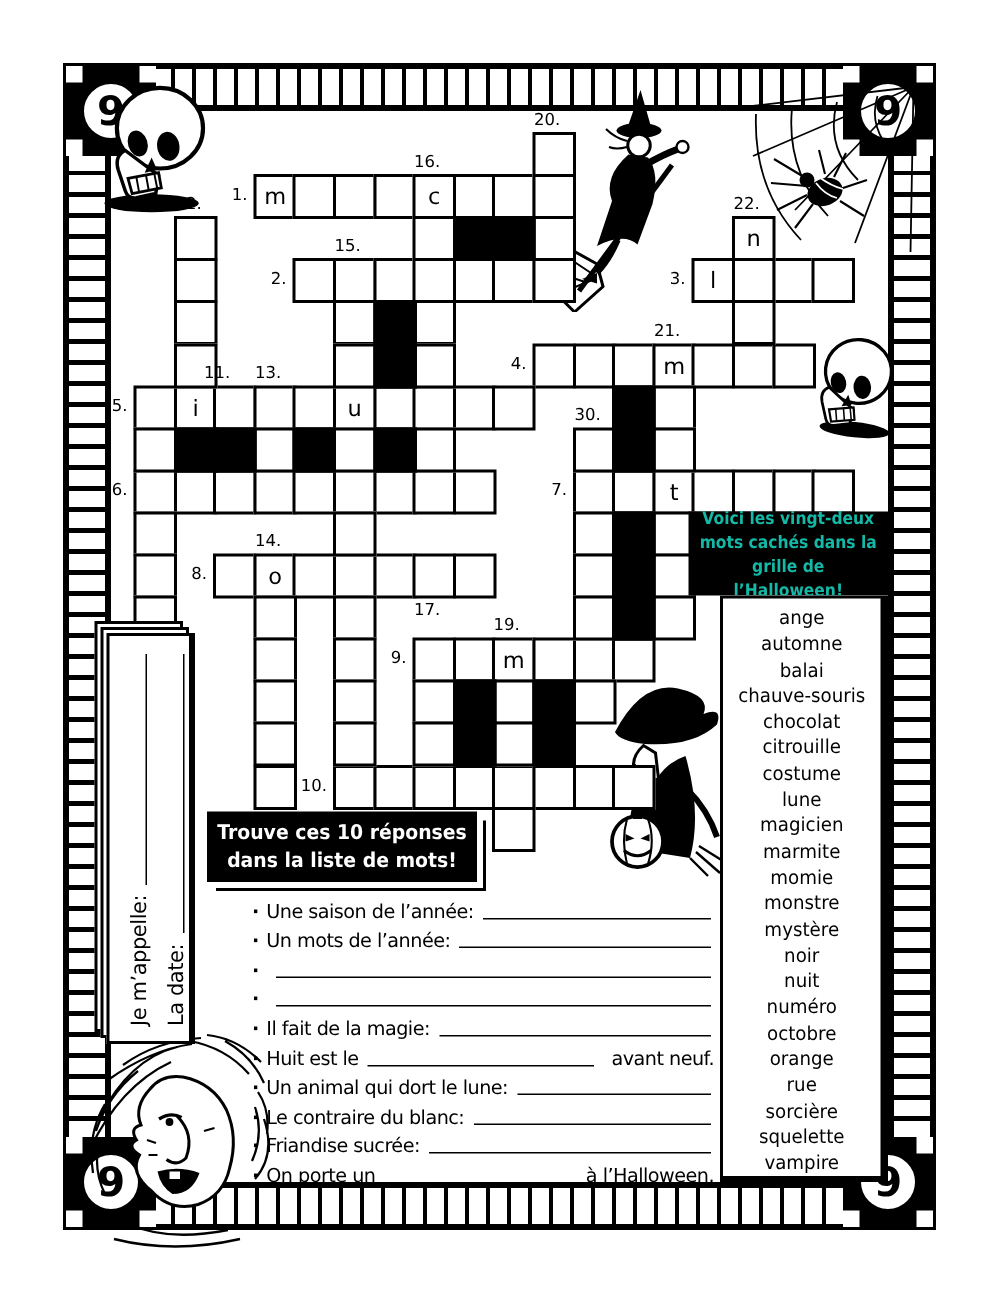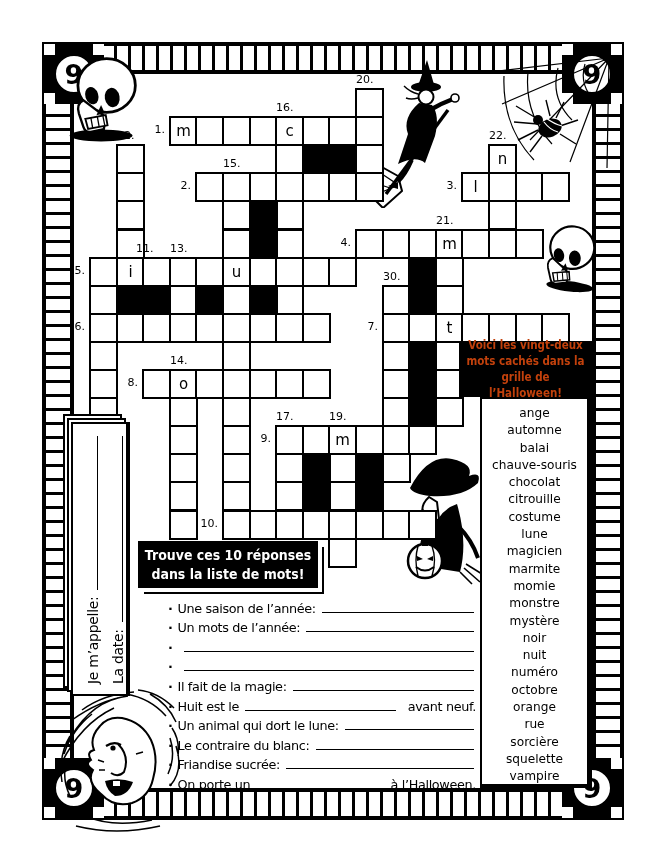--- a/index.html
+++ b/index.html
@@ -25,21 +25,21 @@
   
   #title{position:absolute;left:138px;top:60px;width:210px;font-size:33px;font-weight:700;
          font-style:italic;letter-spacing:-1px;}
   
   .cell{position:absolute;border:2px solid #000;background:#fff;box-sizing:border-box;
         display:flex;align-items:center;justify-content:center;font-size:15px;}
   .cell.black{background:#000;}
   .gnum{position:absolute;font-size:11px;line-height:12px;}
   .gnum.h{text-align:right;}
   
-  #intro-box{position:absolute;left:459px;top:341px;width:133px;height:56px;background:#000;color:#c2410c;
+  #intro-box{position:absolute;left:459px;top:341px;width:133px;height:56px;background:#000;color:#14b8a6;
      display:flex;align-items:center;justify-content:center;text-align:center;}
   #intro-box .t{font-size:11.5px;font-weight:600;line-height:16px;transform:scaleX(.9);width:146px;}
   #bank-box{position:absolute;left:480px;top:397px;width:112px;height:391px;background:#fff;
      border:2px solid #000;border-right:5px solid #000;border-bottom:4px solid #000;box-sizing:border-box;
      padding-top:5px;text-align:center;}
   #bank-box .w{font-size:12.8px;line-height:17.3px;transform:scaleX(.95);}
   #task-box{position:absolute;left:138px;top:541px;width:180px;height:47px;background:#000;color:#fff;
      box-shadow:4px 4px 0 #fff,6px 6px 0 #000;
      display:flex;align-items:center;justify-content:center;text-align:center;}
   #task-box .t{font-size:13.5px;font-weight:700;line-height:18.5px;transform:scaleX(.93);width:192px;}
@@ -326,21 +326,21 @@
       <div class="gnum h" style="left: 351px; top: 321px; width: 27px;">7.</div>
       <div class="gnum h" style="left: 111px; top: 377px; width: 27px;">8.</div>
       <div class="gnum h" style="left: 244px; top: 433px; width: 27px;">9.</div>
       <div class="gnum h" style="left: 191px; top: 518px; width: 27px;">10.</div>
       <div class="gnum v" style="left: 90px; top: 243px; width: 30px; margin-left: 46px;">11.</div>
       <div class="gnum v" style="left: 117px; top: 130px; width: 30px;">12.</div>
       <div class="gnum v" style="left: 170px; top: 243px; width: 30px;">13.</div>
       <div class="gnum v" style="left: 170px; top: 355px; width: 30px;">14.</div>
       <div class="gnum v" style="left: 223px; top: 158px; width: 30px;">15.</div>
       <div class="gnum v" style="left: 276px; top: 102px; width: 30px;">16.</div>
-      <div class="gnum v" style="left: 276px; top: 411px; width: 30px;">17.</div>
+      <div class="gnum v" style="left: 276px; top: 401px; width: 30px;">17.</div>
       <div class="gnum v" style="left: 356px; top: 74px; width: 30px;">20.</div>
       <div class="gnum v" style="left: 329px; top: 411px; width: 30px;">19.</div>
       <div class="gnum v" style="left: 383px; top: 271px; width: 30px;">30.</div>
       <div class="gnum v" style="left: 436px; top: 215px; width: 30px;">21.</div>
       <div class="gnum v" style="left: 489px; top: 130px; width: 30px;">22.</div>
     </div>
 
   <div id="intro-box">
     <div class="t">Voici les vingt-deux mots cachés dans la grille de l’Halloween!</div>
   </div>

